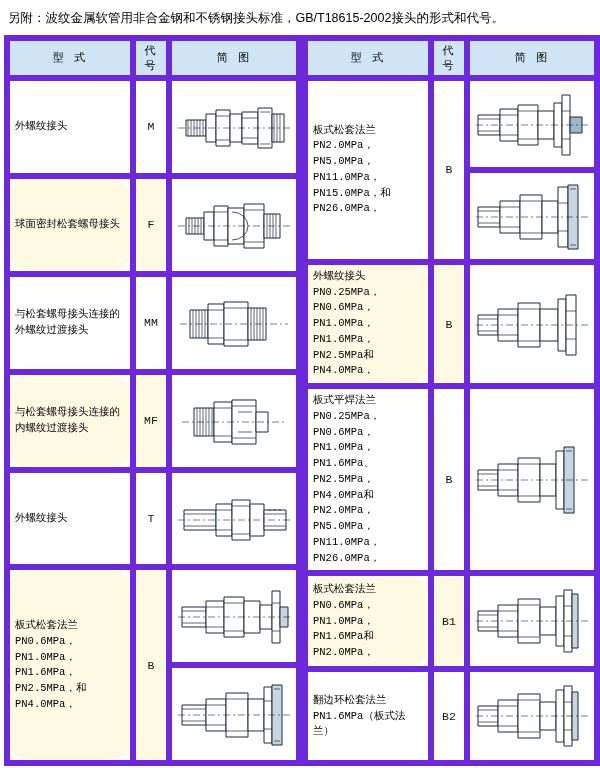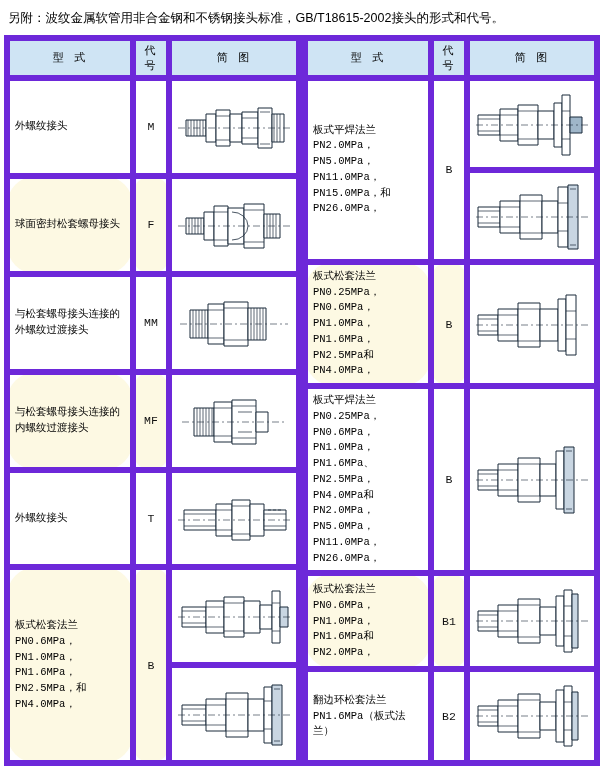--- a/index.html
+++ b/index.html
@@ -268,21 +268,21 @@
       <thead>
         <tr>
           <th>型    式</th>
           <th>代号</th>
           <th>简    图</th>
         </tr>
       </thead>
       <tbody>
 
         <tr style="height:90px;">
-          <td class="txt white" rowspan="2">板式平焊法兰
+          <td class="txt white" rowspan="2">板式松套法兰
 PN2.0MPa，PN5.0MPa，PN11.0MPa，PN15.0MPa，和PN26.0MPa，</td>
           <td class="code white" rowspan="2">B</td>
           <td class="fig white">
             <svg width="126" height="86" viewBox="0 0 126 86">
               <g fill="none" stroke="#1b2a3a" stroke-width="1">
                 <path d="M8 34 L8 54 L30 54 L30 34 Z" fill="#ffffff"></path>
                 <path d="M8 38 L30 38 M8 50 L30 50" stroke-width="0.7"></path>
                 <path d="M30 28 L30 60 L48 60 L48 28 Z" fill="#ffffff"></path>
                 <path d="M30 34 L48 34 M30 54 L48 54" stroke-width="0.7"></path>
                 <path d="M48 24 L48 64 L68 64 L68 24 Z" fill="#ffffff"></path>
@@ -312,21 +312,21 @@
                 <path d="M88 30 L98 30 M88 58 L98 58" stroke-width="0.7"></path>
                 <path d="M98 12 L98 76 L108 76 L108 12 Z" fill="#c9d6e2"></path>
                 <path d="M100 16 L106 16 M100 72 L106 72" stroke-width="0.7"></path>
                 <path d="M6 44 L118 44" stroke-dasharray="7 3 2 3" stroke-width="0.6"></path>
               </g>
             </svg>
           </td>
         </tr>
 
         <tr style="height:92px;">
-          <td class="txt yellow">板式松套法兰
+          <td class="txt yellow">外螺纹接头
 PN0.25MPa，PN0.6MPa，PN1.0MPa，PN1.6MPa，PN2.5MPa和PN4.0MPa，</td>
           <td class="code yellow">B</td>
           <td class="fig white">
             <svg width="126" height="86" viewBox="0 0 126 86">
               <g fill="none" stroke="#1b2a3a" stroke-width="1">
                 <path d="M8 34 L8 54 L28 54 L28 34 Z" fill="#ffffff"></path>
                 <path d="M8 38 L28 38 M8 50 L28 50" stroke-width="0.7"></path>
                 <path d="M28 28 L28 60 L48 60 L48 28 Z" fill="#ffffff"></path>
                 <path d="M28 34 L48 34 M28 54 L48 54" stroke-width="0.7"></path>
                 <path d="M48 22 L48 66 L70 66 L70 22 Z" fill="#ffffff"></path>

